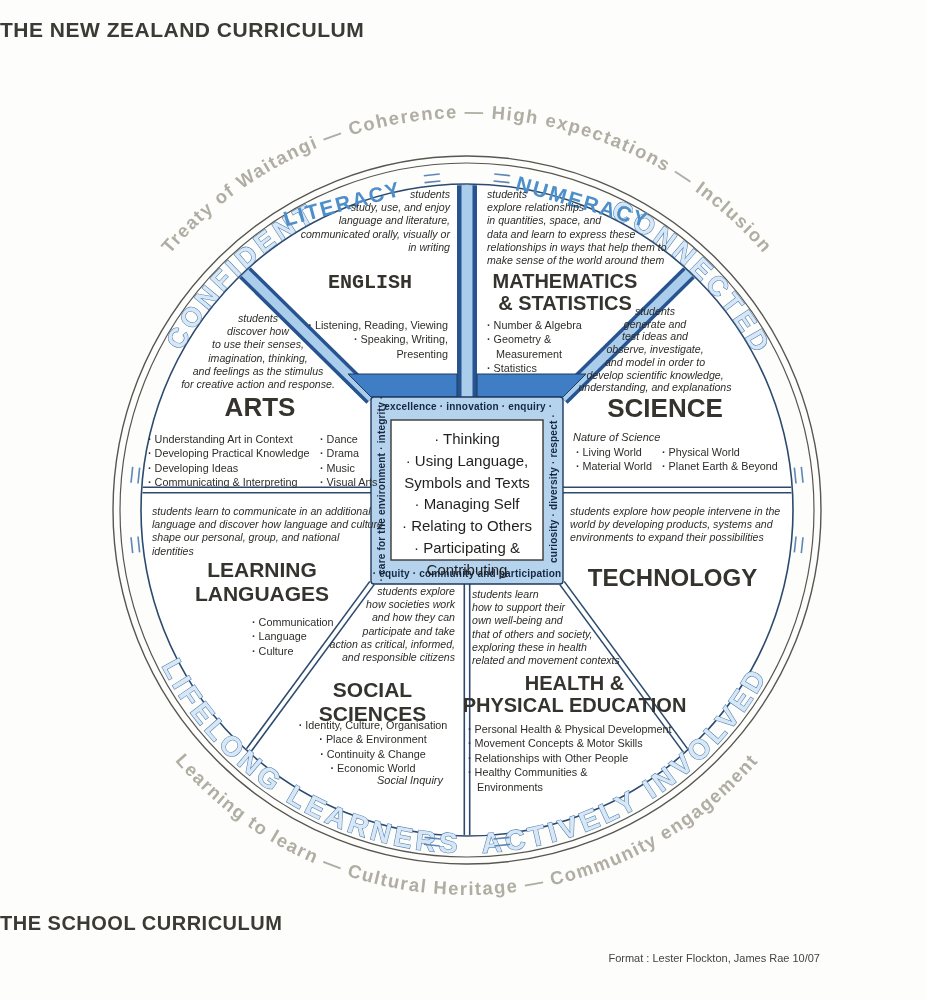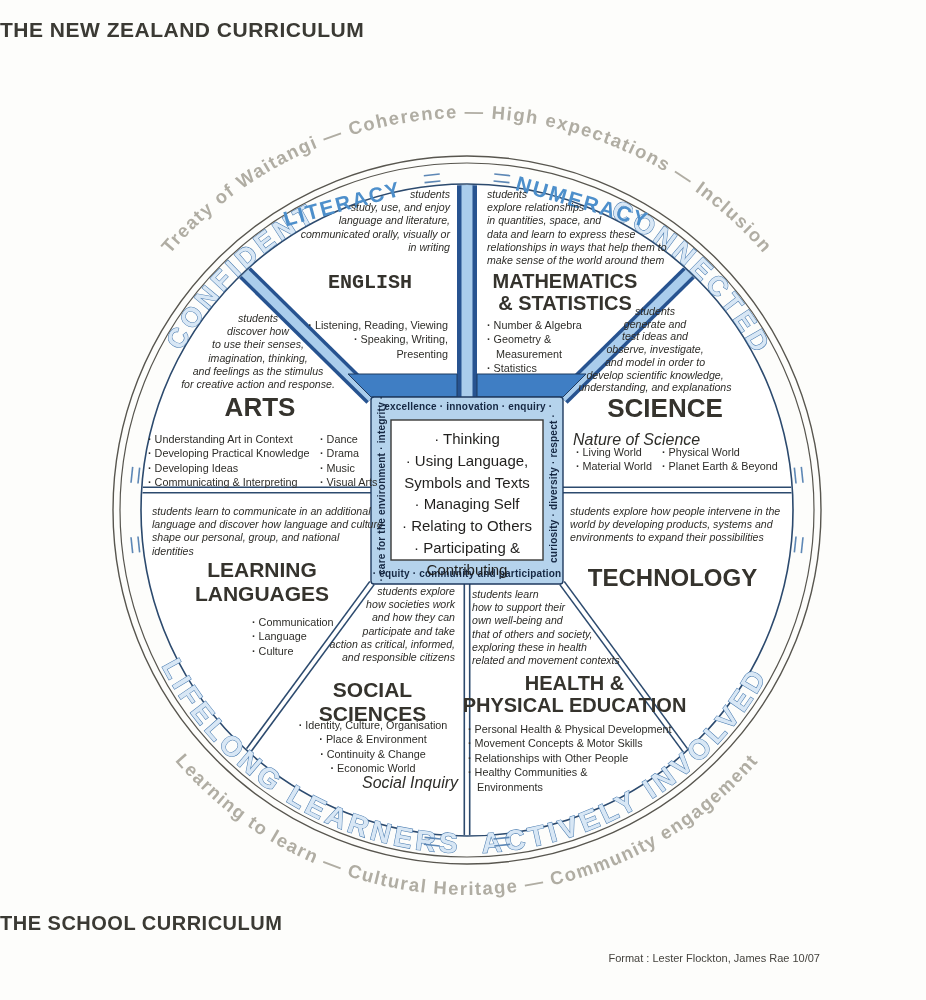--- a/index.html
+++ b/index.html
@@ -10,21 +10,21 @@
   .credit{font-size:11px;color:#45433e;text-align:right;}
   .sector-label{font-weight:bold;font-size:21px;letter-spacing:2px;color:#4d8fcb;text-align:center;}
   .desc{font-style:italic;font-size:10.6px;line-height:1.25;color:#2e2d29;white-space:pre-line;}
   .heading{font-weight:bold;color:#35332d;white-space:pre-line;line-height:1.12;text-align:center;}
   .blist{font-size:10.8px;color:#2e2d29;line-height:1.34;}
   .li-item{white-space:pre-line;}
   .li-item::before{content:"· ";font-weight:bold;}
   .blist.left .li-item{padding-left:9px;text-indent:-9px;}
   .blist.right{text-align:right;}
   .blist.center{text-align:center;}
-  .ital-label{font-style:italic;font-size:16px;color:#2e2d29;}
+  .ital-label{font-style:italic;font-size:11px;color:#2e2d29;}
   .vband{font-size:10px;font-weight:bold;color:#152742;letter-spacing:.2px;text-align:center;white-space:nowrap;}
   .comp{font-size:15px;color:#201f1d;line-height:1.45;text-align:center;}
   .comp .li-item::before{content:"· ";font-weight:normal;}
   svg text{font-family:"Liberation Sans",sans-serif;}
   .gray-arc-text{font-size:18.5px;font-weight:bold;letter-spacing:1.5px;fill:#b0ada3;}
   .ring-word{font-size:27px;font-weight:bold;letter-spacing:4px;fill:#d8e7f5;stroke:#4a7cb0;stroke-width:1.1px;paint-order:stroke;}
   .ring-word.big{font-size:28px;}
 </style>
 </head>
 <body>

